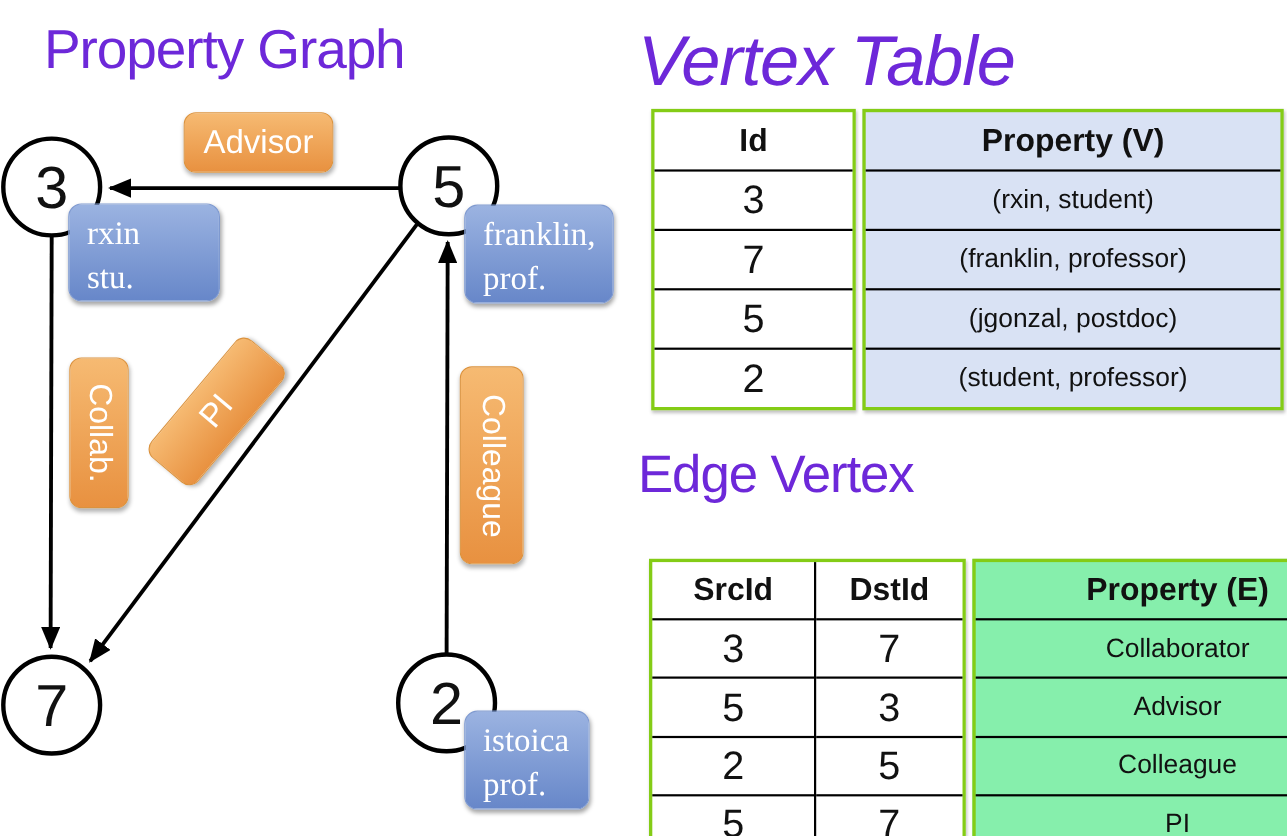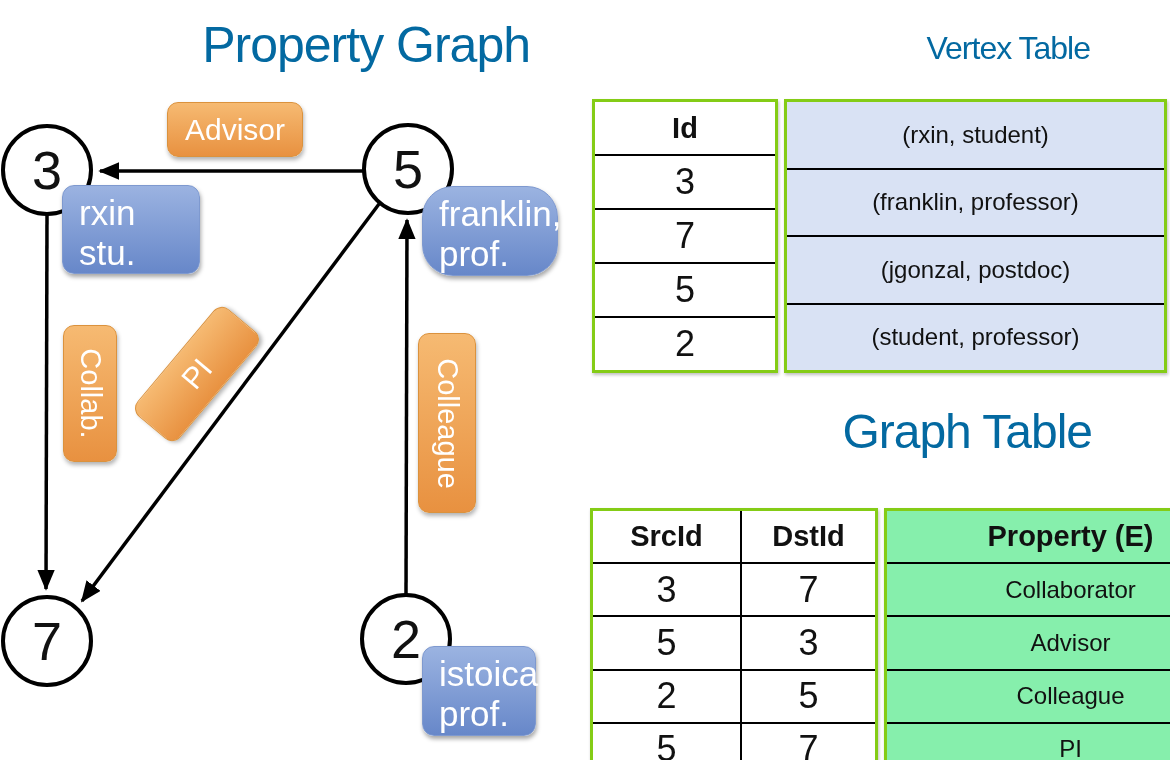--- a/index.html
+++ b/index.html
@@ -1,33 +1,33 @@
 <!DOCTYPE html>
 <html><head>
 <meta charset="utf-8">
 <style>
   * { margin:0; padding:0; box-sizing:border-box; }
   html,body { width:1170px; height:760px; background:#ffffff; overflow:hidden; }
   body { font-family:"Liberation Sans", sans-serif; color:#111; }
   #stage { position:relative; width:1170px; height:760px; background:#fff; }
 
-  .title { position:absolute; text-align:right; font-size:50px; font-weight:400;
-           letter-spacing:-1px; color:#0369a1; white-space:nowrap; }
+  .title { position:absolute; text-align:left; font-size:50px; font-weight:400;
+           letter-spacing:-1px; color:#6d28d9; white-space:nowrap; }
   #graph-title  { left:40px;  top:16px;  width:490px; }
-  #vertex-title { left:580px; top:30px;  width:510px; font-size:32px; }
+  #vertex-title { left:580px; top:18px;  width:510px; font-size:64px;font-style:italic; }
   #edge-title   { left:580px; top:404px; width:512px; font-size:48px; }
 
   #graph-canvas { position:absolute; left:0; top:0; width:580px; height:760px; }
 
   .vbox { position:absolute; border-radius:12px; color:#fff;
           background:linear-gradient(to bottom,#9BB3E1 0%,#6787C9 100%);
           border:1.5px solid #7E99CF; box-shadow:1px 3px 4px rgba(0,0,0,0.35);
-          font-size:35px; line-height:40px; padding:7px 0 0 16px; }
+          font-size:30px; line-height:40px; padding:7px 0 0 16px;font-family:Liberation Serif, serif; }
   #vbox-rxin     { left:62px;  top:185px; width:138px; height:89px; }
-  #vbox-franklin { left:422px; top:186px; width:136px; height:90px;border-radius:31px; }
+  #vbox-franklin { left:422px; top:186px; width:136px; height:90px; }
   #vbox-jgonzal  { left:62px;  top:651px; width:141px; height:92px; }
   #vbox-istoica  { left:422px; top:646px; width:114px; height:90px; }
 
   .ebox { position:absolute; border-radius:11px; color:#fff;
           background:linear-gradient(to bottom,#F6BA72 0%,#E89140 100%);
           border:1.5px solid #DB923D; box-shadow:1px 3px 4px rgba(0,0,0,0.3);
           display:flex; align-items:center; justify-content:center;
           font-size:30px; white-space:nowrap; }
   #ebox-advisor   { left:167px; top:102px; width:136px; height:55px; }
   #ebox-collab    { left:63px;  top:325px; width:54px;  height:137px; }
@@ -54,21 +54,21 @@
 
   svg text { font-family:"Liberation Sans", sans-serif; }
 </style>
 </head>
 <body>
 
 <div id="stage">
 
   <div id="graph-title" class="title">Property Graph</div>
   <div id="vertex-title" class="title">Vertex Table</div>
-  <div id="edge-title" class="title">Graph Table</div>
+  <div id="edge-title" class="title">Edge Vertex</div>
 
   <svg id="graph-canvas" viewBox="0 0 580 760">
     <defs>
       <marker id="arrow" viewBox="0 0 12 10" refX="11" refY="5" markerWidth="6" markerHeight="5" orient="auto-start-reverse">
         <path d="M0,0 L12,5 L0,10 z" fill="#000"></path>
       </marker>
     </defs>
     <g stroke="#000" stroke-width="3.5" fill="none">
       <line x1="364" y1="171" x2="100" y2="171" marker-end="url(#arrow)"></line>
       <line x1="47" y1="214" x2="46" y2="589" marker-end="url(#arrow)"></line>
@@ -117,20 +117,21 @@
 
   <div id="vertex-table" class="tbl">
     <div id="vt-id-col" class="tcol">
       <div class="tcell th">Id</div>
       <div class="tcell num">3</div>
       <div class="tcell num">7</div>
       <div class="tcell num">5</div>
       <div class="tcell num">2</div>
     </div>
     <div id="vt-prop-col" class="tcol">
+      <div class="tcell th">Property (V)</div>
       <div class="tcell">(rxin, student)</div>
       <div class="tcell">(franklin, professor)</div>
       <div class="tcell">(jgonzal, postdoc)</div>
       <div class="tcell">(student, professor)</div>
     </div>
   </div>
 
   <div id="edge-table" class="tbl">
     <div id="et-ids-box" class="tcol">
       <div id="et-src-col">

